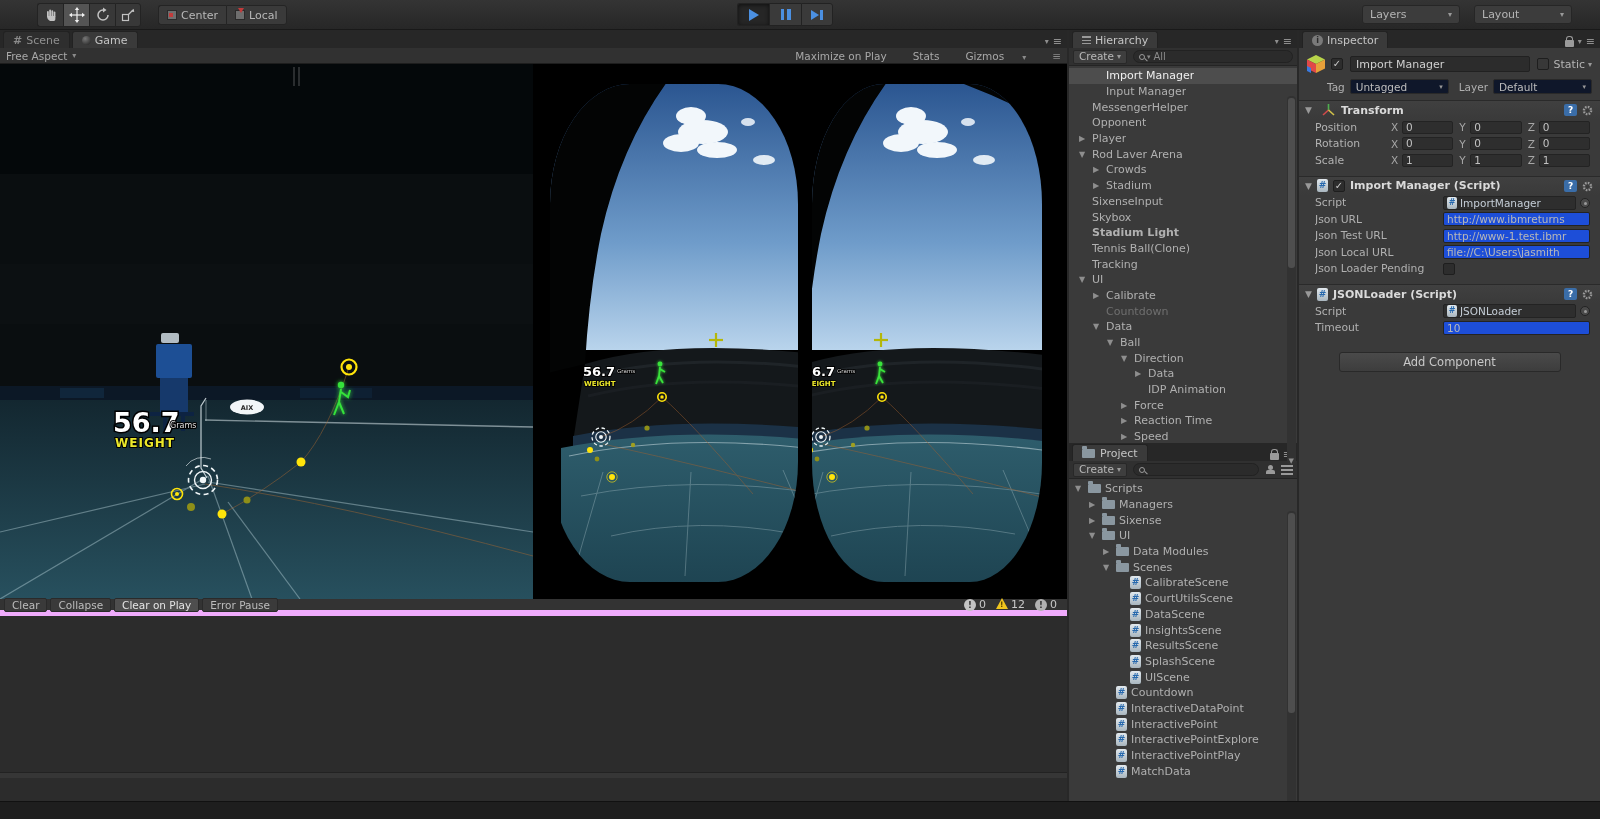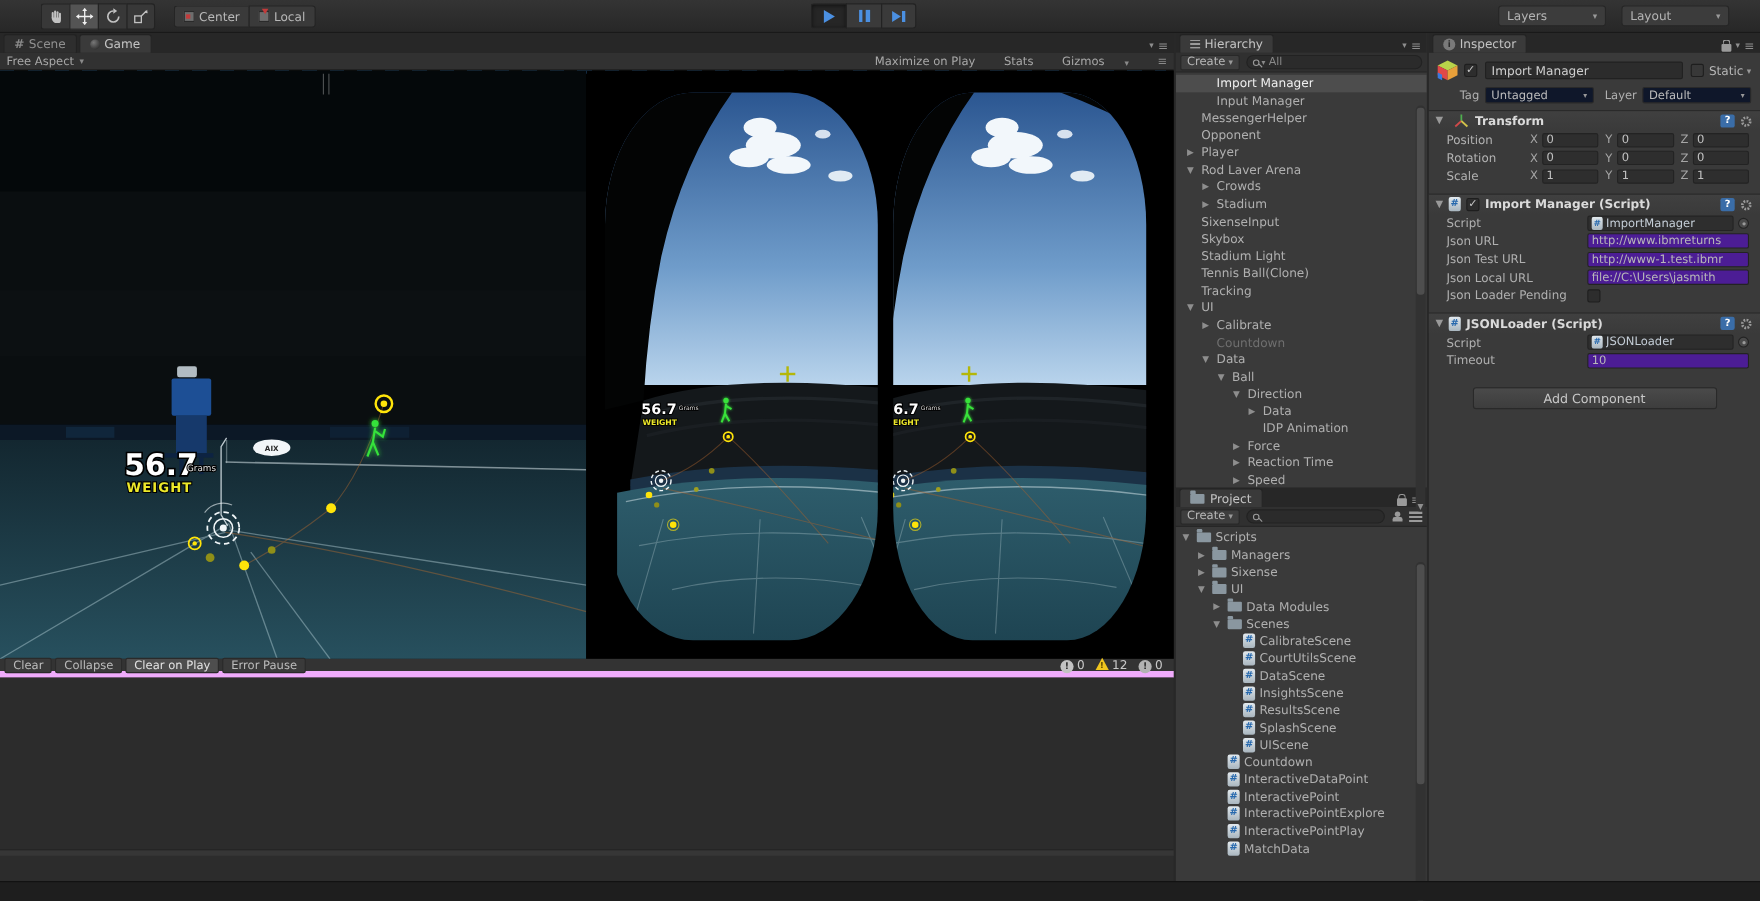--- a/index.html
+++ b/index.html
@@ -156,21 +156,21 @@
   .frow{display:flex;align-items:center;height:16.5px;padding:0 10px 0 16px}
   .flabel{width:128px;flex:none;color:#b0b0b0;font-size:10.8px;white-space:nowrap;overflow:hidden}
   .objfield{flex:1;height:14px;background:#2e2e2e;border:1px solid #232323;border-radius:2px;display:flex;
         align-items:center;padding:0 3px;overflow:hidden;white-space:nowrap}
   .cs-mini{width:10px;height:12px;flex:none;margin-right:3px;background:linear-gradient(#e2e9ee,#a9b6bf);
         border-radius:2px;color:#2668ad;font-weight:bold;font-size:8px;line-height:12px;text-align:center}
   .objtext{color:#c4cdd6;font-size:10.5px;overflow:hidden}
   .picker{width:10px;height:10px;flex:none;border-radius:50%;background:#4a4a4a;border:1px solid #232323;
         margin-left:4px;position:relative}
   .picker::after{content:"";position:absolute;left:3px;top:3px;width:3px;height:3px;border-radius:50%;background:#9a9a9a}
-  .txtfield{flex:1;height:14px;background:#4c1d95;border:1px solid #232323;border-radius:2px;padding:0 3px;
+  .txtfield{flex:1;height:14px;background:#1d4ed8;border:1px solid #232323;border-radius:2px;padding:0 3px;
         font-size:10.5px;line-height:12px;color:#b8b8b8;overflow:hidden;white-space:nowrap}
   .addcomp{width:222px;height:20px;margin:16px auto 0;background:linear-gradient(#4a4a4a,#3d3d3d);
         border:1px solid #292929;border-radius:3px;color:#c8c8c8;text-align:center;line-height:19px;font-size:11.5px}
   .gearic{margin-top:1px}
 
   
   #statusbar{left:0;top:801px;width:1600px;height:18px;background:#1e1e1e;border-top:1px solid #111}
 </style>
 </head>
 <body>
@@ -529,21 +529,21 @@
           <span class="tlabel">Stadium</span>
         </div>
         <div class="trow" style="padding-left: 10px;">
           <span class="arr"></span>
           <span class="tlabel">SixenseInput</span>
         </div>
         <div class="trow" style="padding-left: 10px;">
           <span class="arr"></span>
           <span class="tlabel">Skybox</span>
         </div>
-        <div class="trow" style="padding-left: 10px;">
+        <div class="trow" style="padding-left: 10px; font-weight: bold;">
           <span class="arr"></span>
           <span class="tlabel">Stadium Light</span>
         </div>
         <div class="trow" style="padding-left: 10px;">
           <span class="arr"></span>
           <span class="tlabel">Tennis Ball(Clone)</span>
         </div>
         <div class="trow" style="padding-left: 10px;">
           <span class="arr"></span>
           <span class="tlabel">Tracking</span>

